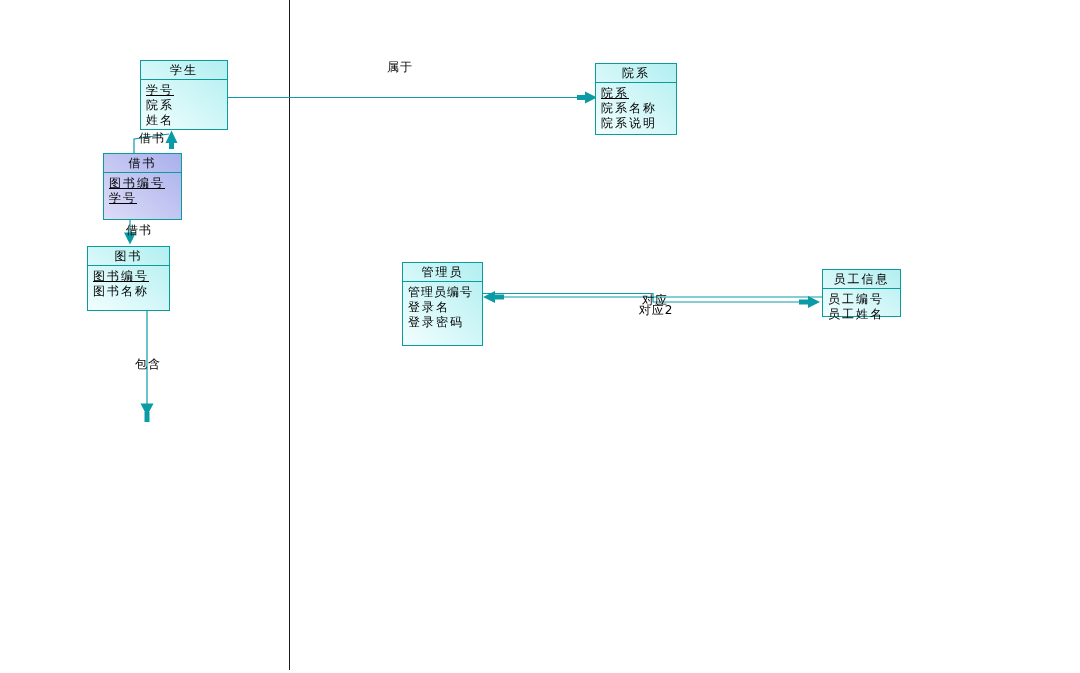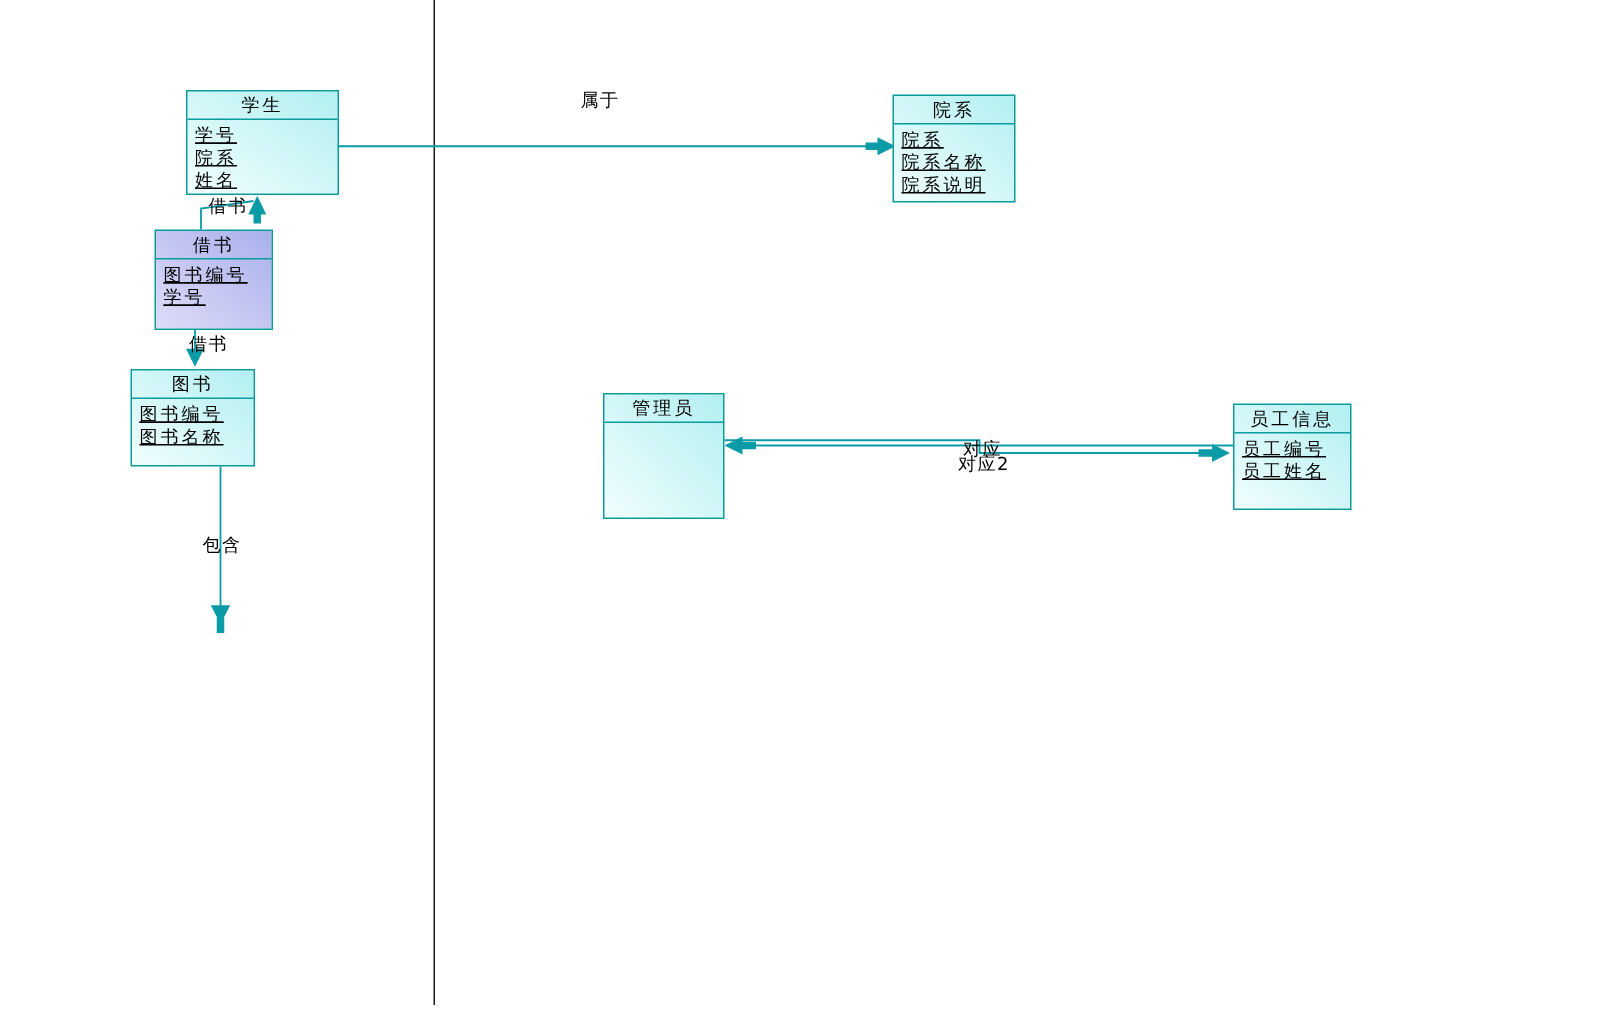--- a/index.html
+++ b/index.html
@@ -4,21 +4,21 @@
 <style>
   html,body{margin:0;padding:0;background:#ffffff;}
   .canvas{position:relative;width:1080px;height:673px;background:#ffffff;overflow:hidden;
           font-family:"DejaVu Sans",sans-serif;font-size:12px;color:#000;}
   .canvas svg{position:absolute;left:0;top:0;z-index:1;}
   .entity{position:absolute;z-index:2;border:1px solid #0a9b9b;box-sizing:border-box;
           background:linear-gradient(to top right,#f2fefe 0%,#b2eff1 100%);}
   .entity.purple{background:linear-gradient(to top right,#dedcf8 0%,#a9b0ec 100%);}
   .entity-title{height:18px;line-height:18px;text-align:center;letter-spacing:2px;
           border-bottom:1px solid #0a9b9b;white-space:nowrap;overflow:hidden;}
-  .entity-attrs{padding:3px 0 0 5px;text-decoration:underline;}
+  .entity-attrs{padding:3px 0 0 5px;}
   .attr{line-height:15px;letter-spacing:2px;white-space:nowrap;}
   .attr.key{text-decoration:underline;}
   .rel-label{position:absolute;z-index:3;transform:translate(-50%,-50%);
           letter-spacing:1px;white-space:nowrap;background:transparent;}
 </style>
 </head>
 <body>
 
 <div class="canvas">
 
@@ -56,21 +56,21 @@
       <polygon points="483,297 495,291 495,303"></polygon>
     </g>
 
     <g fill="#0a9ba6">
       <polyline points="483,293.5 653,293.5 653,302 808,302" fill="none" stroke="#0a9ba6" stroke-width="1.2"></polyline>
       <rect x="799" y="299.5" width="10" height="5"></rect>
       <polygon points="820,302 808,296 808,308"></polygon>
     </g>
   </svg>
 
-  <div class="entity" style="left:124px;top:60px;width:102px;height:70px;">
+  <div class="entity" style="left:140px;top:60px;width:88px;height:70px;">
     <div class="entity-title">学生</div>
     <div class="entity-attrs">
       <div class="attr key">学号</div>
       <div class="attr">院系</div>
       <div class="attr">姓名</div>
     </div>
   </div>
 
   <div class="entity purple" style="left:103px;top:153px;width:79px;height:67px;">
     <div class="entity-title">借书</div>
@@ -93,23 +93,28 @@
     <div class="entity-title">院系</div>
     <div class="entity-attrs">
       <div class="attr key">院系</div>
       <div class="attr">院系名称</div>
       <div class="attr">院系说明</div>
     </div>
   </div>
 
   <div class="entity" style="left:402px;top:262px;width:81px;height:84px;">
     <div class="entity-title">管理员</div>
+    <div class="entity-attrs">
+      <div class="attr" style="letter-spacing:1px;">管理员编号</div>
+      <div class="attr">登录名</div>
+      <div class="attr">登录密码</div>
+    </div>
   </div>
 
-  <div class="entity" style="left:822px;top:269px;width:79px;height:71px;">
+  <div class="entity" style="left:822px;top:269px;width:79px;height:48px;">
     <div class="entity-title">员工信息</div>
     <div class="entity-attrs">
       <div class="attr">员工编号</div>
       <div class="attr">员工姓名</div>
     </div>
   </div>
 
   <div class="rel-label" style="left:400px;top:67px;">属于</div>
   <div class="rel-label" style="left:152px;top:138px;">借书</div>
   <div class="rel-label" style="left:139px;top:230px;">借书</div>

